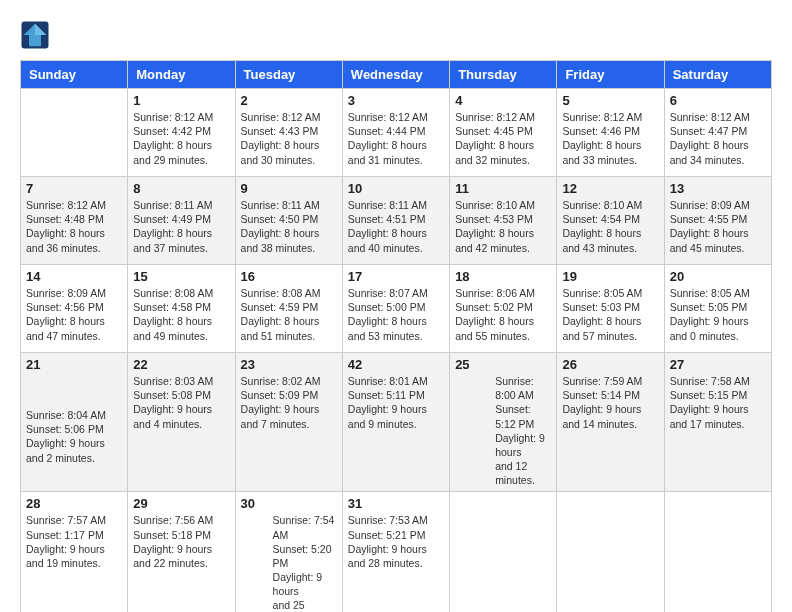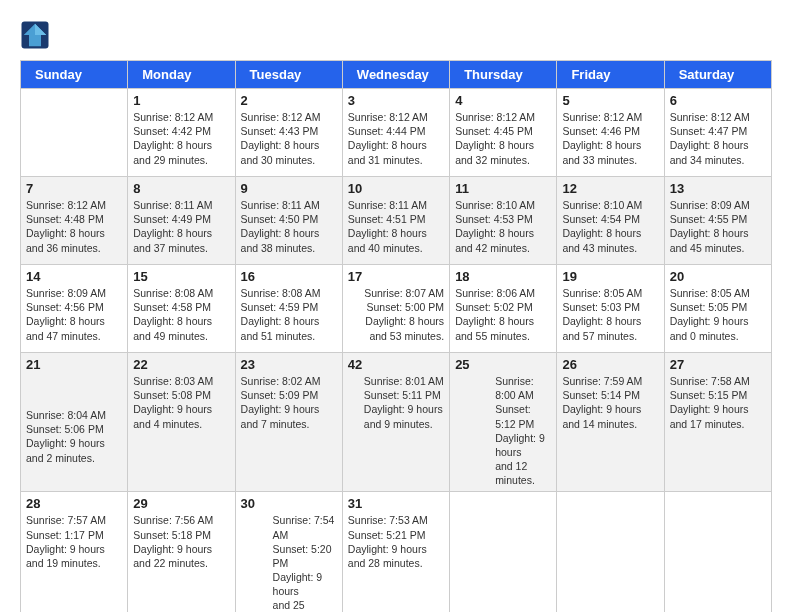--- a/index.html
+++ b/index.html
@@ -46,21 +46,21 @@
     table {
       width: 100%;
       border-collapse: collapse;
       table-layout: fixed;
     }
     thead tr {
       background: #2563eb;
       color: #fff;
     }
     thead th {
-      padding: 6px 14px;
+      padding: 6px 8px;
       font-size: 13px;
       font-weight: bold;
       text-align: left;
       border: 1px solid #ccc;
     }
     tbody tr {
       vertical-align: top;
     }
     tbody tr:nth-child(odd) {
       background: #fff;
@@ -234,21 +234,21 @@
         </td>
         <td>
           <span class="day-num">16</span>
           <div class="cell-text" style="white-space: pre-line;">Sunrise: 8:08 AM
 Sunset: 4:59 PM
 Daylight: 8 hours
 and 51 minutes.</div>
         </td>
         <td>
           <span class="day-num">17</span>
-          <div class="cell-text" style="white-space: pre-line; text-align: right;">Sunrise: 8:07 AM
+          <div class="cell-text" style="white-space: pre-line;">Sunrise: 8:07 AM
 Sunset: 5:00 PM
 Daylight: 8 hours
 and 53 minutes.</div>
         </td>
         <td>
           <span class="day-num">18</span>
           <div class="cell-text" style="white-space: pre-line;">Sunrise: 8:06 AM
 Sunset: 5:02 PM
 Daylight: 8 hours
 and 55 minutes.</div>
@@ -285,21 +285,21 @@
         </td>
         <td>
           <span class="day-num">23</span>
           <div class="cell-text" style="white-space: pre-line;">Sunrise: 8:02 AM
 Sunset: 5:09 PM
 Daylight: 9 hours
 and 7 minutes.</div>
         </td>
         <td>
           <span class="day-num">42</span>
-          <div class="cell-text" style="white-space: pre-line; margin-left: 16px;">Sunrise: 8:01 AM
+          <div class="cell-text" style="white-space: pre-line;">Sunrise: 8:01 AM
 Sunset: 5:11 PM
 Daylight: 9 hours
 and 9 minutes.</div>
         </td>
         <td>
           <span class="day-num">25</span>
           <div class="cell-text" style="white-space: pre-line; margin-left: 40px;">Sunrise: 8:00 AM
 Sunset: 5:12 PM
 Daylight: 9 hours
 and 12 minutes.</div>

